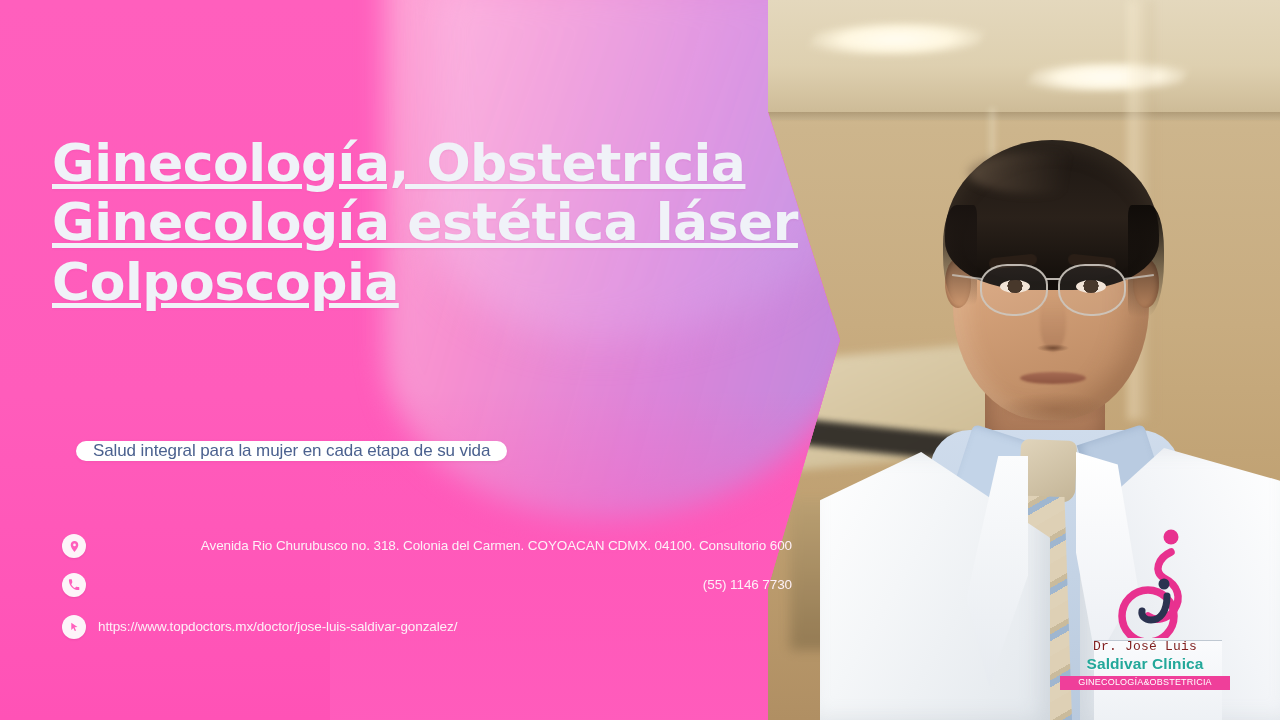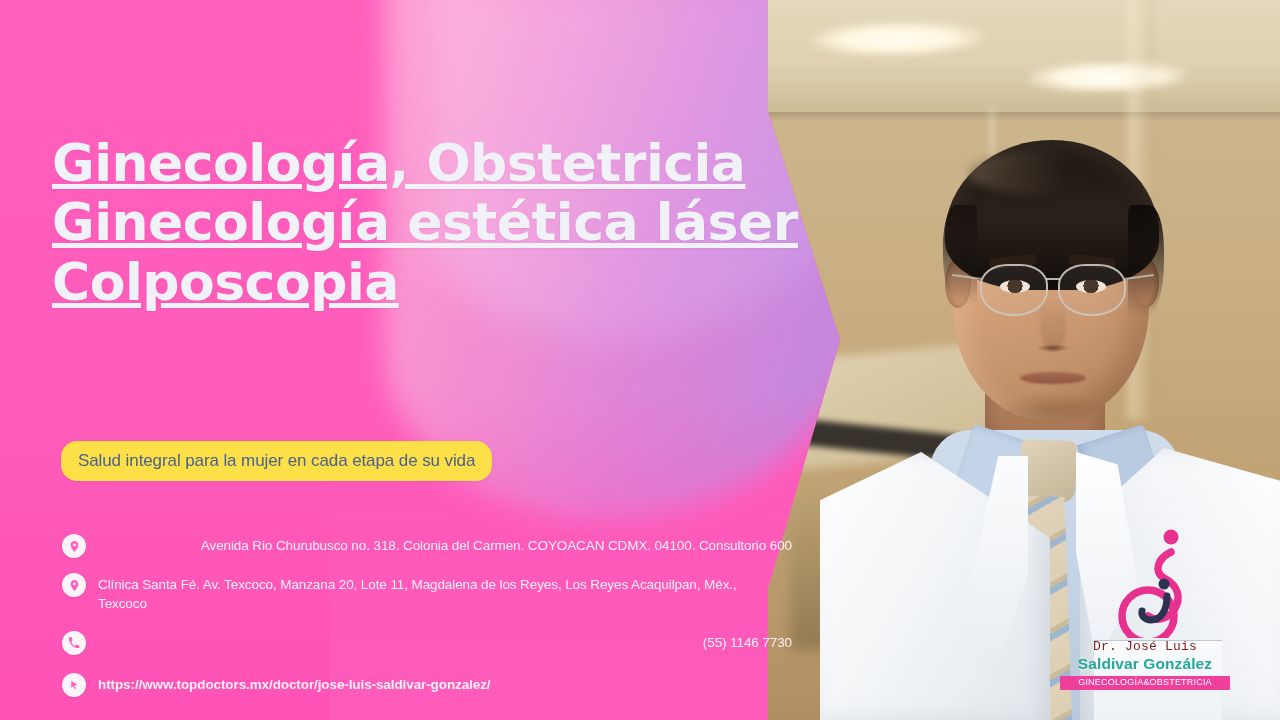--- a/index.html
+++ b/index.html
@@ -288,40 +288,40 @@
     font-weight:bold;
     font-size:52px;
     line-height:1.14;
     letter-spacing:-0.5px;
     font-family:"DejaVu Sans","Liberation Sans",sans-serif;
     text-shadow:0 1px 2px rgba(190,40,130,.12);
   }
   #headline .hl { display:block; white-space:nowrap;text-decoration:underline; }
 
   #tagline {
-    position:absolute; left:61px; top:441px;
-    height:40px; padding:0 17px;
+    position:absolute; left:76px; top:441px;
+    height:20px; padding:0 17px;
     display:flex; align-items:center;
-    background:#fde047;
+    background:#ffffff;
     border-radius:16px;
     color:#4b618f;
     font-size:17px;
     letter-spacing:-0.1px;
     white-space:nowrap;
     box-shadow:0 1px 3px rgba(180,40,120,.12);
   }
 
   #contact {
     position:absolute; left:62px; top:536px; width:730px;
   }
   .crow {
     display:flex; align-items:flex-start;
     margin-bottom:14px;
   }
-  .crow:last-child { margin-bottom:12px;font-weight:bold; }
+  .crow:last-child { margin-bottom:12px; }
   .cicon {
     flex:0 0 auto;
     width:24px; height:24px; border-radius:50%;
     background:#fdf4f9;
     display:flex; align-items:center; justify-content:center;
     margin-right:12px; margin-top:-2px;
     box-shadow:0 1px 2px rgba(170,30,110,.2);
   }
   .cicon svg { display:block; }
   .ctext {
@@ -392,21 +392,21 @@
         <circle cx="63" cy="9" r="7.5" fill="#e8318f"></circle>
         <path d="M63 24 C50 30 45 44 56 50 C70 57 74 70 66 82 C60 91 48 94 40 88" fill="none" stroke="#e8318f" stroke-width="7.5" stroke-linecap="round"></path>
         <circle cx="40" cy="88" r="26" fill="none" stroke="#e8318f" stroke-width="7.5"></circle>
         <circle cx="56" cy="56" r="5.5" fill="#2b3350"></circle>
         <path d="M59 68 C59 84 52 92 43 92 C37 92 33 88 34 83" fill="none" stroke="#2b3350" stroke-width="7" stroke-linecap="round"></path>
       </svg>
     </div>
 
     <div class="dr badge">
       <div class="b1">Dr. José Luis</div>
-      <div class="b2">Saldivar González</div>
+      <div class="b2">Saldivar Clínica</div>
       <div class="b3">GINECOLOGÍA&amp;OBSTETRICIA</div>
     </div>
   </div>
 
   <div id="pink">
     <div class="pk-base"></div>
     <div class="pk-light"></div>
     <div class="pk-light2"></div>
     <div class="pk-fade"></div>
   </div>
@@ -427,28 +427,20 @@
 
       <div class="crow r1">
         <span class="cicon">
           <svg width="13" height="13" viewBox="0 0 24 24" fill="#ff5fbd">
             <path d="M12 2C8.1 2 5 5.1 5 9c0 5.2 7 13 7 13s7-7.8 7-13c0-3.9-3.1-7-7-7zm0 9.5A2.5 2.5 0 1112 6.5a2.5 2.5 0 010 5z"></path>
           </svg>
         </span>
         <span class="ctext">Avenida Rio Churubusco no. 318. Colonia del Carmen. COYOACAN CDMX. 04100. Consultorio 600</span>
       </div>
 
-      <div class="crow r2">
-        <span class="cicon">
-          <svg width="13" height="13" viewBox="0 0 24 24" fill="#ff5fbd">
-            <path d="M12 2C8.1 2 5 5.1 5 9c0 5.2 7 13 7 13s7-7.8 7-13c0-3.9-3.1-7-7-7zm0 9.5A2.5 2.5 0 1112 6.5a2.5 2.5 0 010 5z"></path>
-          </svg>
-        </span>
-        <span class="ctext">Clínica Santa Fé. Av. Texcoco, Manzana 20, Lote 11, Magdalena de los Reyes, Los Reyes Acaquilpan, Méx., Texcoco</span>
-      </div>
 
       <div class="crow r3">
         <span class="cicon">
           <svg width="12" height="12" viewBox="0 0 24 24" fill="#ff5fbd">
             <path d="M6.6 10.8c1.6 3.1 4.1 5.6 7.2 7.2l2.4-2.4c.3-.3.8-.4 1.2-.3 1.3.4 2.6.7 4 .7.7 0 1.2.5 1.2 1.2V21c0 .7-.5 1.2-1.2 1.2C11 22.2 1.8 13 1.8 1.8 1.8 1.1 2.3.6 3 .6h3.8C7.5.6 8 1.1 8 1.8c0 1.4.2 2.7.7 4 .1.4 0 .9-.3 1.2L6.6 10.8z"></path>
           </svg>
         </span>
         <span class="ctext">(55) 1146 7730</span>
       </div>
 

